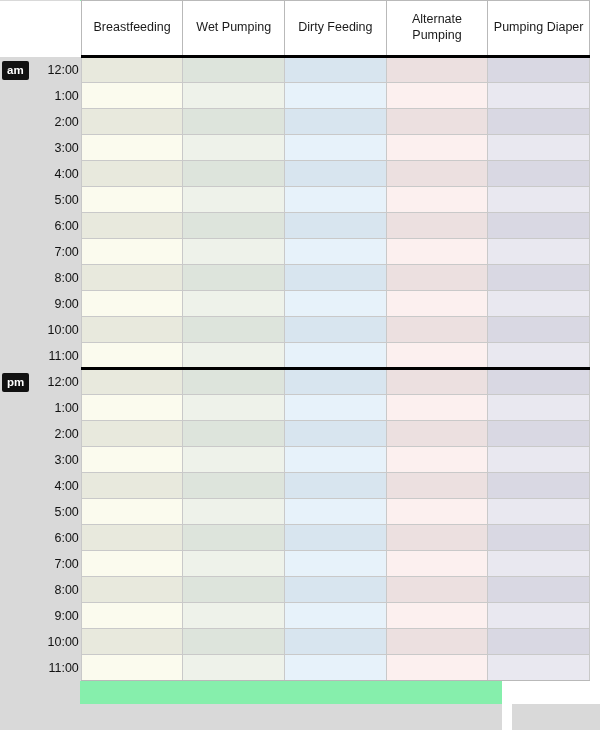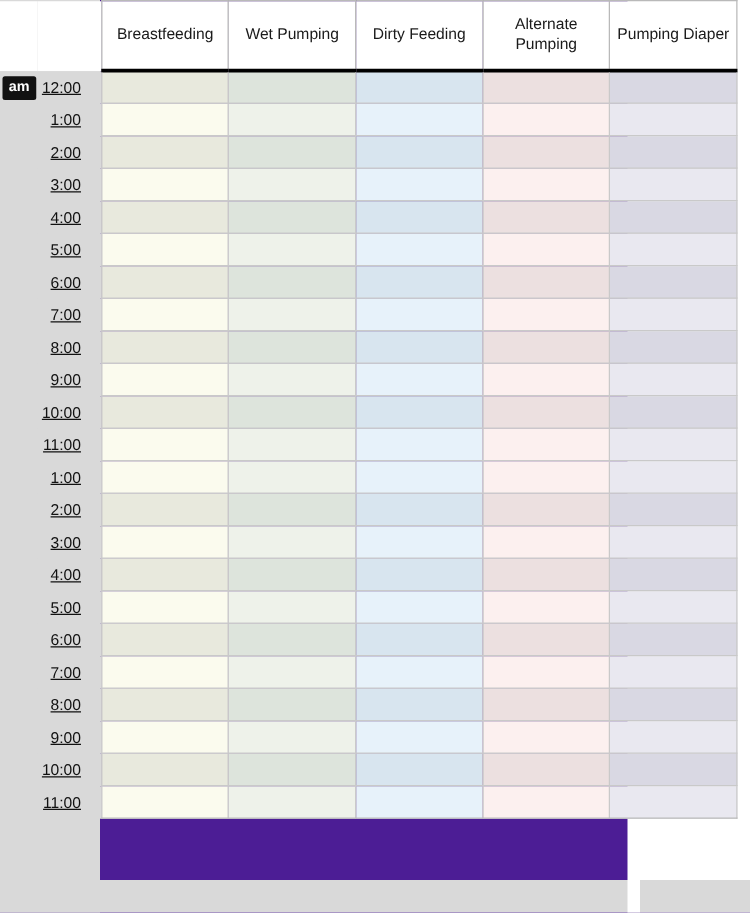--- a/index.html
+++ b/index.html
@@ -11,21 +11,21 @@
     height: 730px;
     background: #ffffff;
     font-family: "Liberation Sans", sans-serif;
     -webkit-font-smoothing: antialiased;
   }
 
   #tracker {
     position: relative;
     width: 512px;
     height: 730px;
-    background: #4c1d95;
+    background: #86efac;
     box-sizing: border-box;
   }
 
   table.tracker-table {
     border-collapse: collapse;
     table-layout: fixed;
     width: 590px;
     margin: 0;
   }
 
@@ -82,25 +82,24 @@
   }
   td.ampm-cell.blank {
     background: #d9d9d9;
   }
 
   td.time-cell {
     border: none;
     background: #d9d9d9;
     text-align: right;
     vertical-align: middle;
-    padding-right: 16px;
+    padding-right: 2px;
     font-size: 12.5px;
     color: #111111;
     white-space: nowrap;
-    text-decoration: underline;
   }
 
   
   tr.period-start td.data-cell {
     border-top: 3px solid #000000;
   }
   tr.period-start td.ampm-cell,
   tr.period-start td.time-cell {
     border-top: none;
   }
@@ -275,20 +274,29 @@
           </tr>
           <tr>
             <td class="ampm-cell blank"></td>
             <td class="time-cell">11:00</td>
             <td class="data-cell" style="background: rgb(251, 251, 238);"></td>
             <td class="data-cell" style="background: rgb(238, 242, 234);"></td>
             <td class="data-cell" style="background: rgb(231, 242, 250);"></td>
             <td class="data-cell" style="background: rgb(252, 240, 239);"></td>
             <td class="data-cell" style="background: rgb(233, 232, 240);"></td>
           </tr>
+          <tr class="period-start">
+            <td class="ampm-cell"><span class="ampm-badge">pm</span></td>
+            <td class="time-cell">12:00</td>
+            <td class="data-cell" style="background: rgb(232, 233, 221);"></td>
+            <td class="data-cell" style="background: rgb(221, 228, 220);"></td>
+            <td class="data-cell" style="background: rgb(216, 229, 239);"></td>
+            <td class="data-cell" style="background: rgb(236, 224, 224);"></td>
+            <td class="data-cell" style="background: rgb(217, 216, 227);"></td>
+          </tr>
           <tr>
             <td class="ampm-cell blank"></td>
             <td class="time-cell">1:00</td>
             <td class="data-cell" style="background: rgb(251, 251, 238);"></td>
             <td class="data-cell" style="background: rgb(238, 242, 234);"></td>
             <td class="data-cell" style="background: rgb(231, 242, 250);"></td>
             <td class="data-cell" style="background: rgb(252, 240, 239);"></td>
             <td class="data-cell" style="background: rgb(233, 232, 240);"></td>
           </tr>
           <tr>

